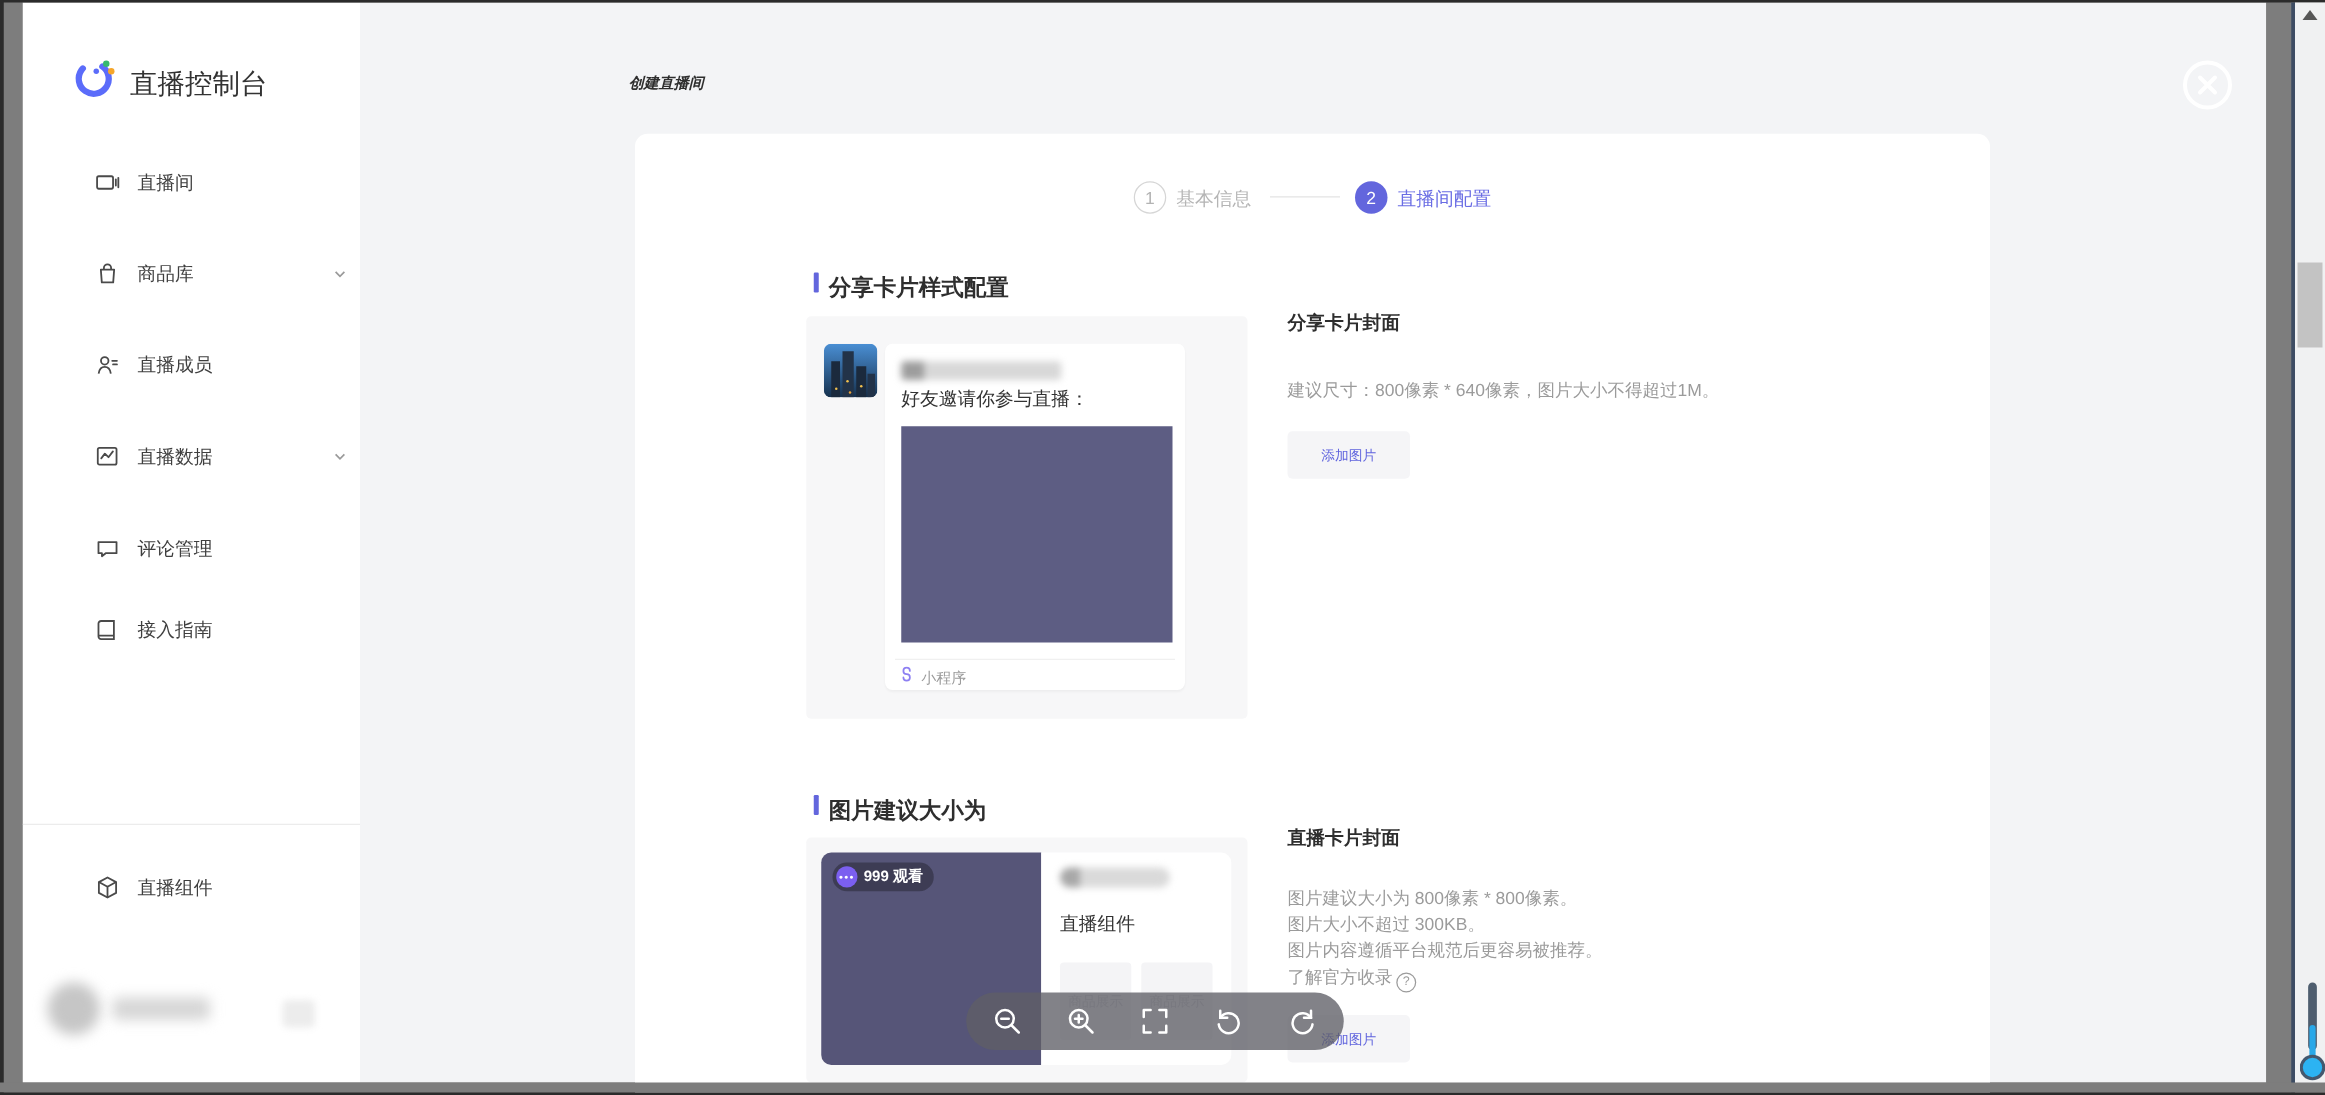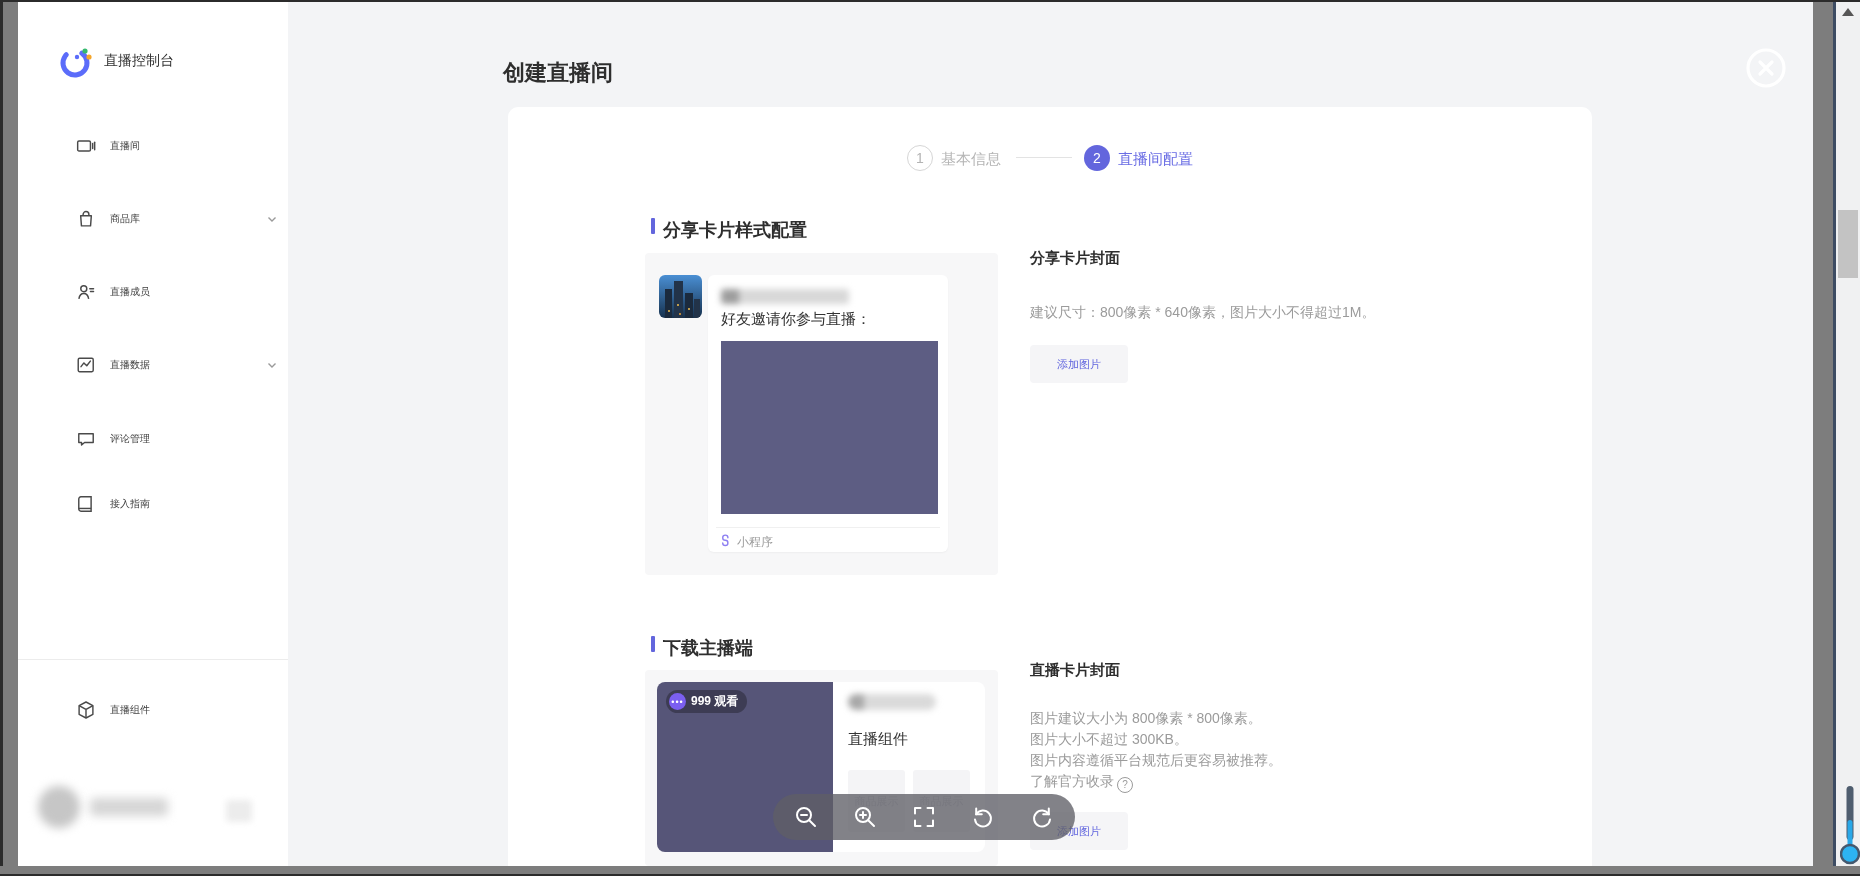--- a/index.html
+++ b/index.html
@@ -18,33 +18,33 @@
 
   
   .scrollbar{left:1836px;top:2px;width:24px;height:872px;background:#f0f1f2;z-index:51;}
   .sb-arrow-up{left:1842px;top:8px;width:0;height:0;border-left:6px solid transparent;
      border-right:6px solid transparent;border-bottom:8px solid #565656;z-index:52;}
   .sb-thumb{left:1838px;top:210px;width:20px;height:68px;background:#c3c3c3;z-index:52;}
 
   
   .sidebar{left:18px;top:2px;width:270px;height:864px;background:#ffffff;z-index:2;}
   .logo{left:40px;top:42px;width:36px;height:36px;}
-  .app-title{left:86px;top:50px;font-size:14px;font-weight:500;color:#333;}
+  .app-title{left:86px;top:50px;font-size:22px;font-weight:500;color:#333;}
   .side-item{left:18px;width:270px;height:44px;display:flex;align-items:center;cursor:pointer;}
   .side-item .s-icon{margin-left:40px;width:20px;height:20px;display:flex;align-items:center;justify-content:center;}
-  .side-item .s-label{margin-left:14px;font-size:10px;color:#3f3f3f;}
+  .side-item .s-label{margin-left:14px;font-size:15px;color:#3f3f3f;}
   .side-item .chev{position:absolute;right:28px;display:flex;}
   .side-divider{left:18px;top:657px;width:270px;height:1px;background:#ececec;}
   .user-avatar{left:38px;top:786px;width:42px;height:42px;border-radius:50%;background:#c6c6c6;filter:blur(5px);}
   .user-name{left:90px;top:798px;width:78px;height:18px;border-radius:4px;background:#d6d6d6;filter:blur(5px);}
   .user-badge{left:226px;top:800px;width:26px;height:22px;border-radius:4px;background:#ececec;filter:blur(3px);}
 
   
   .backdrop{left:288px;top:2px;width:1525px;height:864px;background:#f3f4f6;z-index:1;}
-  .page-title{left:503px;top:58px;font-size:22px;font-weight:bold;color:#2e2e2e;z-index:3;}
+  .page-title{left:503px;top:58px;font-size:12px;font-weight:bold;color:#2e2e2e;z-index:3;font-style:italic;}
   .close-btn{left:1745px;top:47px;width:42px;height:42px;z-index:5;cursor:pointer;}
   .modal-card{left:508px;top:107px;width:1084px;height:769px;background:#fff;border-radius:10px 10px 0 0;z-index:2;}
 
   
   .step-circle{width:26px;height:26px;border-radius:50%;font-size:14px;display:flex;
       align-items:center;justify-content:center;z-index:3;}
   .step1{left:907px;top:145px;border:1px solid #d6d6d6;color:#b3b3b3;background:#fff;box-sizing:border-box;}
   .step2{left:1084px;top:145px;background:#6366dd;color:#fff;}
   .step-label1{left:941px;top:150px;font-size:15px;color:#b5b5b5;z-index:3;}
   .step-label2{left:1118px;top:150px;font-size:15px;color:#6a6de4;z-index:3;}
@@ -261,21 +261,21 @@
       </svg>
     </span>
     <span class="mp-label">小程序</span>
   </div>
 
   <div class="abs info-head" style="left:1030px;top:249px">分享卡片封面</div>
   <div class="abs info-line" style="left:1030px;top:302px">建议尺寸：800像素 * 640像素，图片大小不得超过1M。</div>
   <button class="abs add-btn" style="left:1030px;top:345px">添加图片</button>
 
   <div class="abs sec-bar" style="left:651px;top:636px"></div>
-  <div class="abs sec-head" style="left:663px;top:636px">下载主播端</div>
+  <div class="abs sec-head" style="left:663px;top:636px">图片建议大小为</div>
 
   <div class="abs panel2"></div>
   <div class="abs live-img"></div>
   <div class="abs viewer-badge">
     <span class="badge-dot">•••</span>
     <span class="badge-text">999 观看</span>
   </div>
   <div class="abs live-card"></div>
   <div class="abs blur-title2"></div>
   <div class="abs product-name">直播组件</div>

